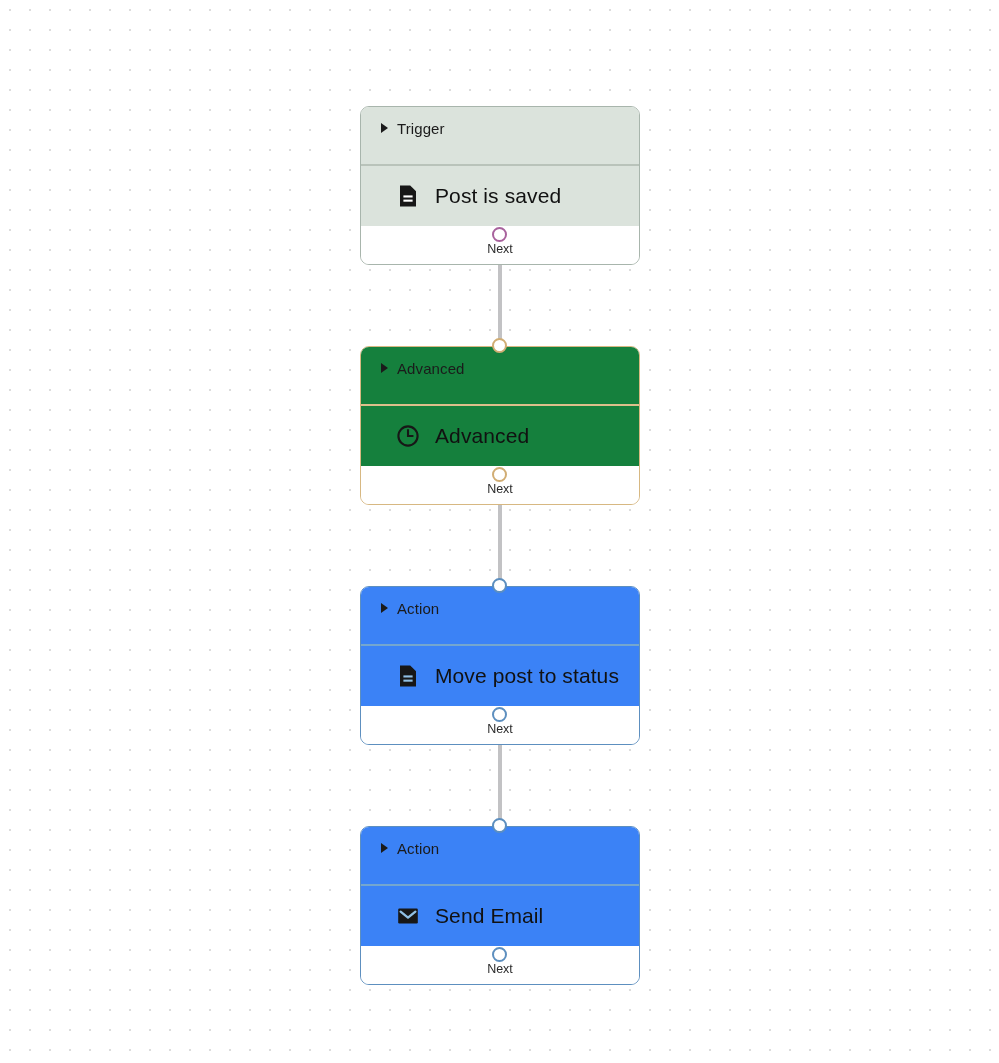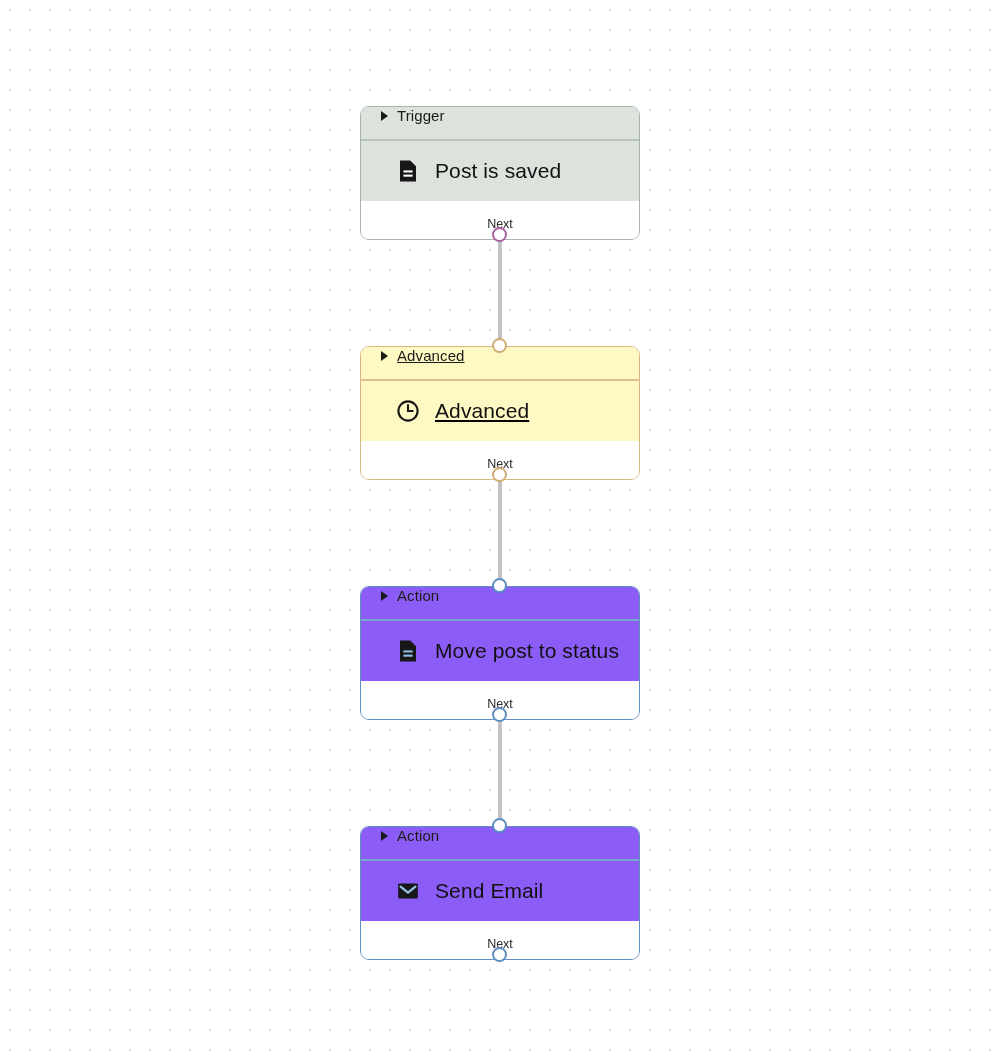--- a/index.html
+++ b/index.html
@@ -58,21 +58,21 @@
     border-radius: 9px;
     border: 1.5px solid #9d9d9d;
     background-color: #ffffff;
     overflow: hidden;
     z-index: 3;
   }
 
   .node-header {
     display: flex;
     align-items: center;
-    height: 32px;
+    height: 57px;
     padding: 0 0 15px 20px;
     box-sizing: border-box;
     font-size: 15px;
     color: #1b1b1b;
     letter-spacing: 0.1px;
   }
 
   .disclosure-tri {
     width: 0;
     height: 0;
@@ -127,26 +127,26 @@
   }
 
   
   .node.trigger            { border-color: #a8b5ac; }
   .node.trigger .node-header,
   .node.trigger .node-body { background-color: #dbe3dc; }
   .node.trigger .node-divider { background-color: #b9c3ba; }
 
   .node.advanced            { border-color: #d7b882; }
   .node.advanced .node-header,
-  .node.advanced .node-body { background-color: #fef9c3; text-decoration: underline; }
+  .node.advanced .node-body { background-color: #15803d; }
   .node.advanced .node-divider { background-color: #ddbf8c; }
 
   .node.action            { border-color: #5d8fbf; }
   .node.action .node-header,
-  .node.action .node-body { background-color: #8b5cf6; }
+  .node.action .node-body { background-color: #3b82f6; }
   .node.action .node-divider { background-color: #74a6cf; }
 
   .port.port-trigger  { border-color: #a8629d; }
   .port.port-advanced { border-color: #d1ad74; }
   .port.port-action   { border-color: #5d8fbf; }
 </style>
 </head>
 <body>
 
 <div id="canvas">

